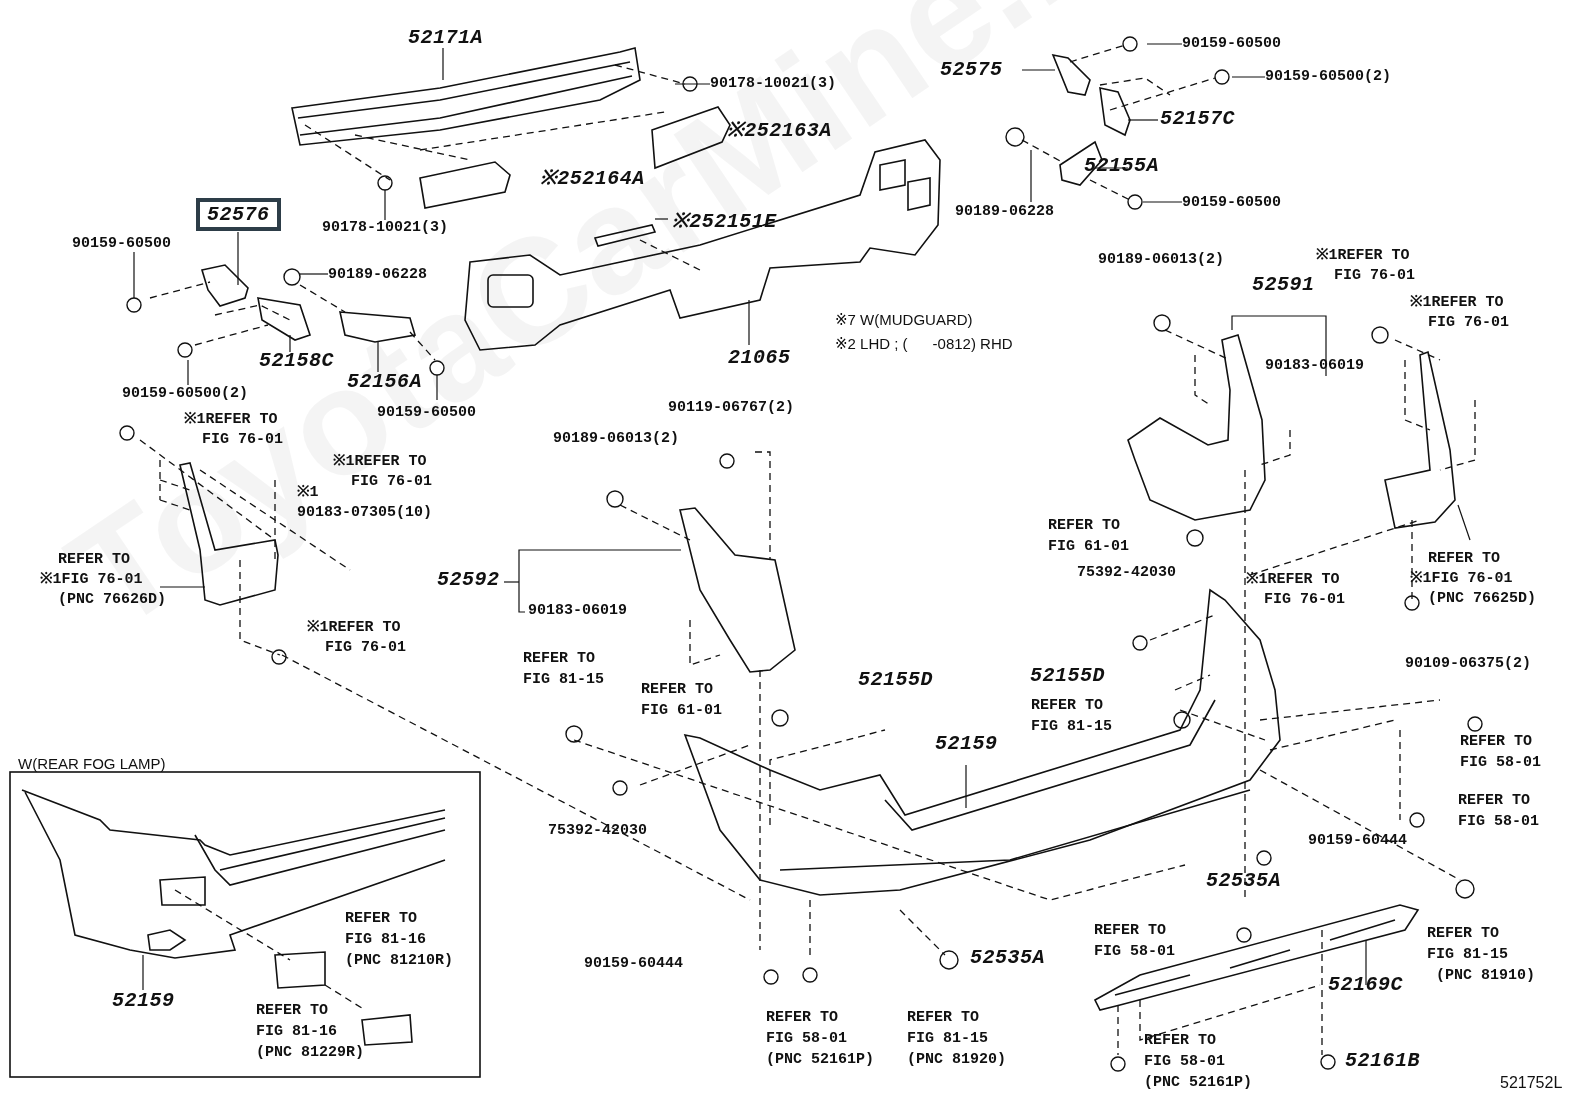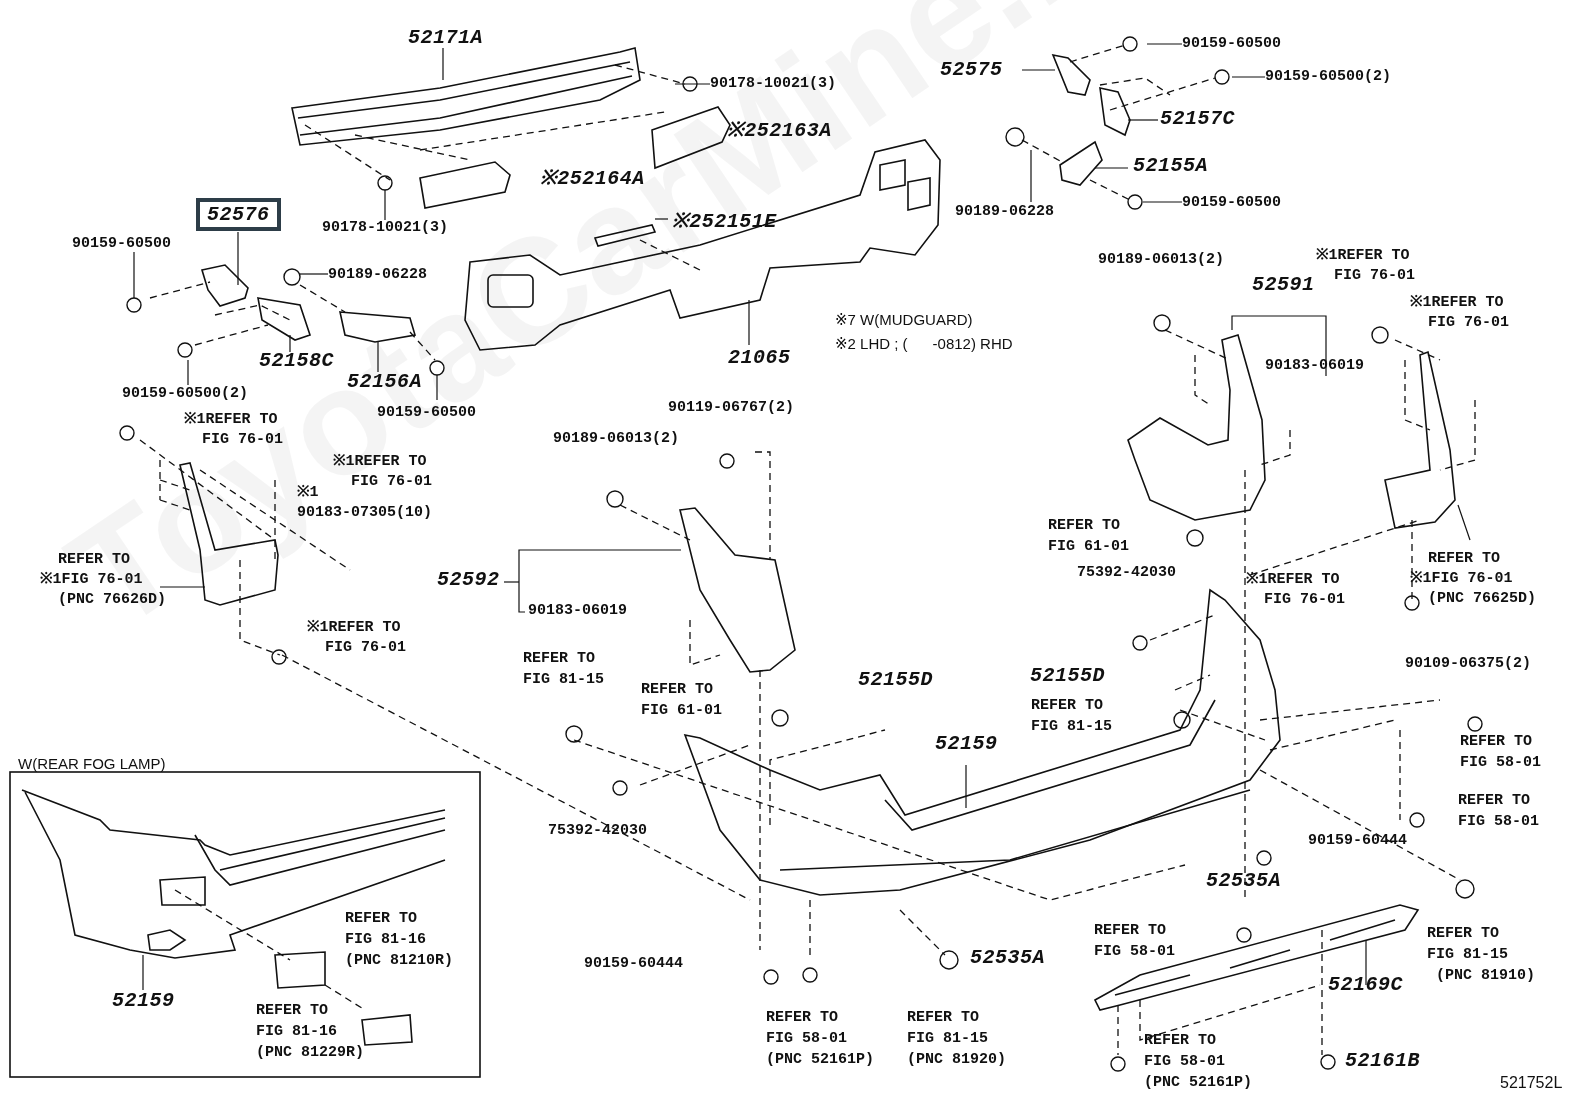--- a/index.html
+++ b/index.html
@@ -240,21 +240,21 @@
   <div class="lbl" style="left:328px;top:264px">90189-06228</div>
   <div class="lbl big" style="left:259px;top:350px">52158C</div>
   <div class="lbl big" style="left:347px;top:371px">52156A</div>
   <div class="lbl" style="left:122px;top:383px">90159-60500(2)</div>
   <div class="lbl" style="left:377px;top:402px">90159-60500</div>
 
   <div class="lbl big" style="left:940px;top:59px">52575</div>
   <div class="lbl" style="left:1182px;top:33px">90159-60500</div>
   <div class="lbl" style="left:1265px;top:66px">90159-60500(2)</div>
   <div class="lbl big" style="left:1160px;top:108px">52157C</div>
-  <div class="lbl big" style="left:1133px;top:155px">52155A</div>
+  <div class="lbl big" style="left:1084px;top:155px">52155A</div>
   <div class="lbl" style="left:955px;top:201px">90189-06228</div>
   <div class="lbl" style="left:1182px;top:192px">90159-60500</div>
 
   <div class="lbl note" style="left:835px;top:309px">※7 W(MUDGUARD)</div>
   <div class="lbl note" style="left:835px;top:333px">※2 LHD ; (      -0812) RHD</div>
 
   <div class="lbl" style="left:1098px;top:249px">90189-06013(2)</div>
   <div class="lbl big" style="left:1252px;top:274px">52591</div>
   <div class="lbl" style="left:1265px;top:355px">90183-06019</div>
 

